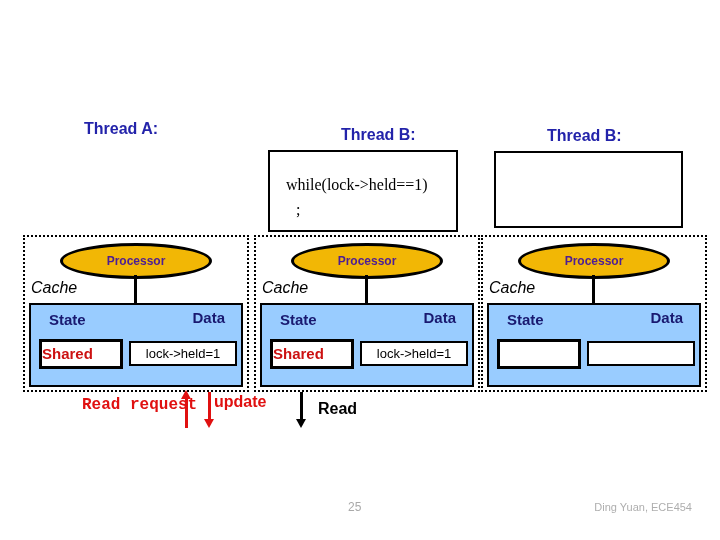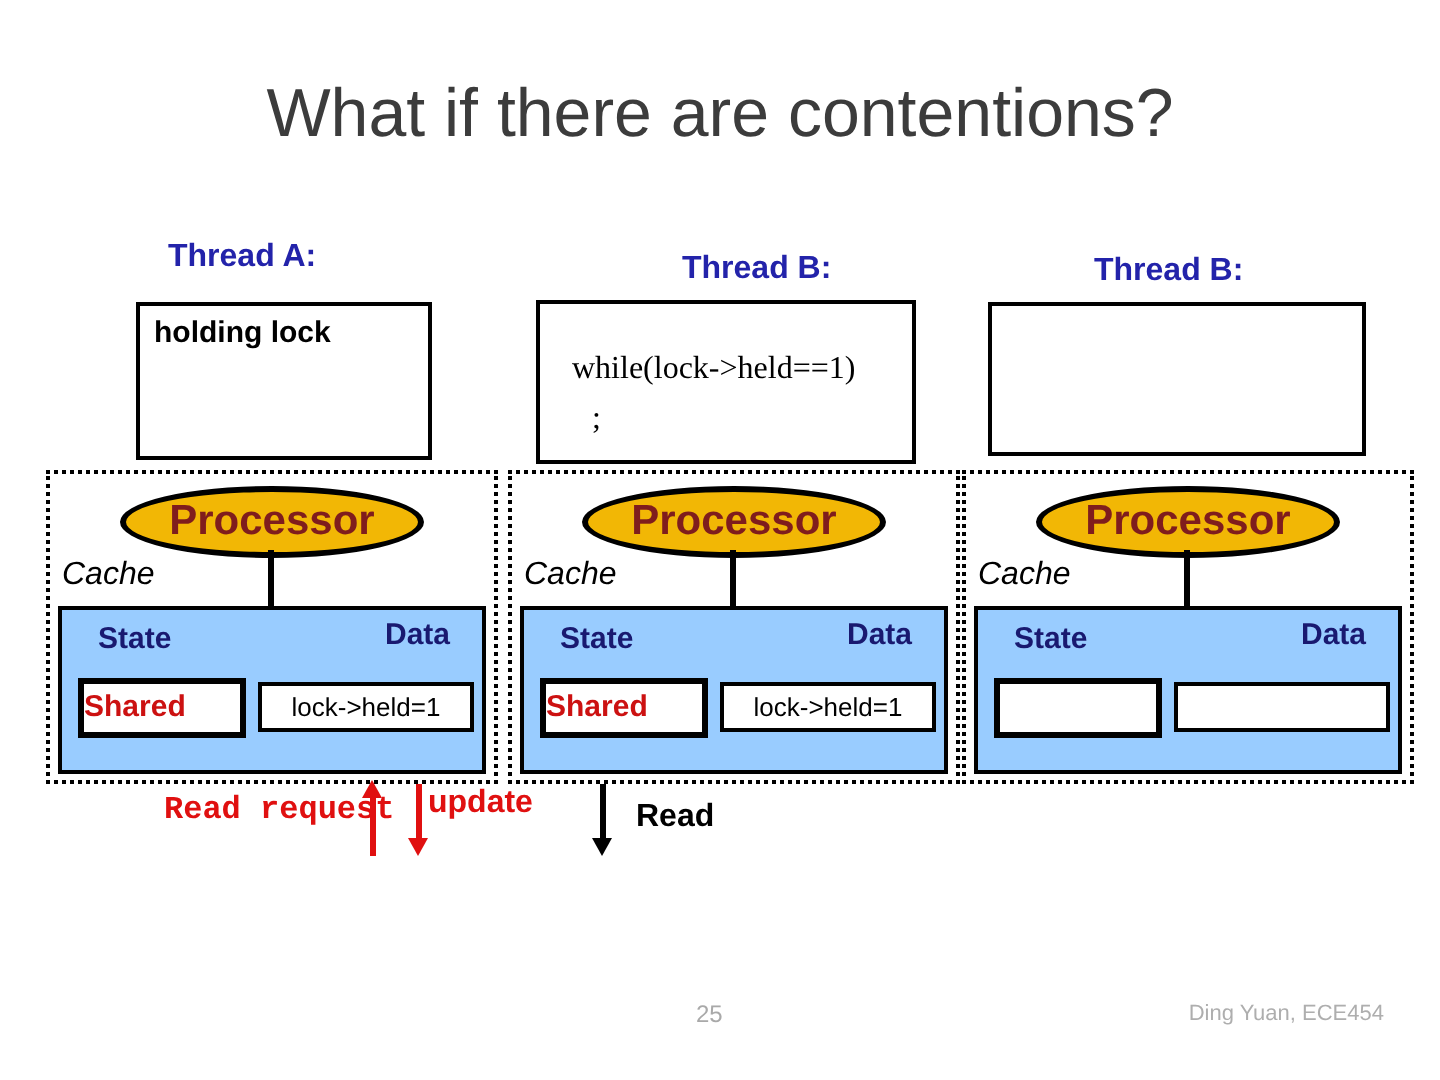--- a/index.html
+++ b/index.html
@@ -27,21 +27,21 @@
   }
   .code-serif.line2{padding-left:26px;}
   
   .pblock{
     position:absolute;top:235px;width:222px;height:153px;
     border:2px dotted #000;box-sizing:content-box;
   }
   .ellipse{
     position:absolute;left:50%;top:6px;transform:translateX(-50%);
     width:146px;height:30px;background:#f2b705;border:3px solid #000;border-radius:50%;
-    text-align:center;line-height:30px;font-size:21px;font-weight:bold;color:#7f1d1d;
+    text-align:center;line-height:30px;font-size:12px;font-weight:bold;color:#4c1d95;
   }
   .connector{
     position:absolute;left:calc(50% - 2px);top:38px;width:3px;height:30px;background:#000;
   }
   .cache-label{
     position:absolute;left:6px;top:42px;font-size:16px;color:#000;font-style:italic;
   }
   .ctable{
     position:absolute;left:4px;right:4px;top:66px;height:80px;
     background:#99ccff;border:2px solid #000;
@@ -88,29 +88,25 @@
   }
   .author{
     position:absolute;right:28px;top:501px;font-size:11px;color:#aeaeae;
   }
 </style>
 </head>
 <body>
 
 <div class="slide">
 
-  <h1 class="title">What if there are contentions?</h1>
 
   <div class="thread-label" style="left:84px;top:120px;">Thread A:</div>
   <div class="thread-label" style="left:341px;top:126px;">Thread B:</div>
   <div class="thread-label" style="left:547px;top:127px;">Thread B:</div>
 
-  <div class="tbox" style="left:68px;top:151px;width:148px;height:79px;">
-    <span class="code-sans">holding lock</span>
-  </div>
   <div class="tbox" style="left:268px;top:150px;width:190px;height:82px;padding-top:20px;">
     <span class="code-serif">while(lock-&gt;held==1)</span>
     <span class="code-serif line2">;</span>
   </div>
   <div class="tbox" style="left:494px;top:151px;width:189px;height:77px;"></div>
 
   <div class="pblock" style="left:23px;">
     <div class="ellipse">Processor</div>
     <div class="connector"></div>
     <div class="cache-label">Cache</div>

